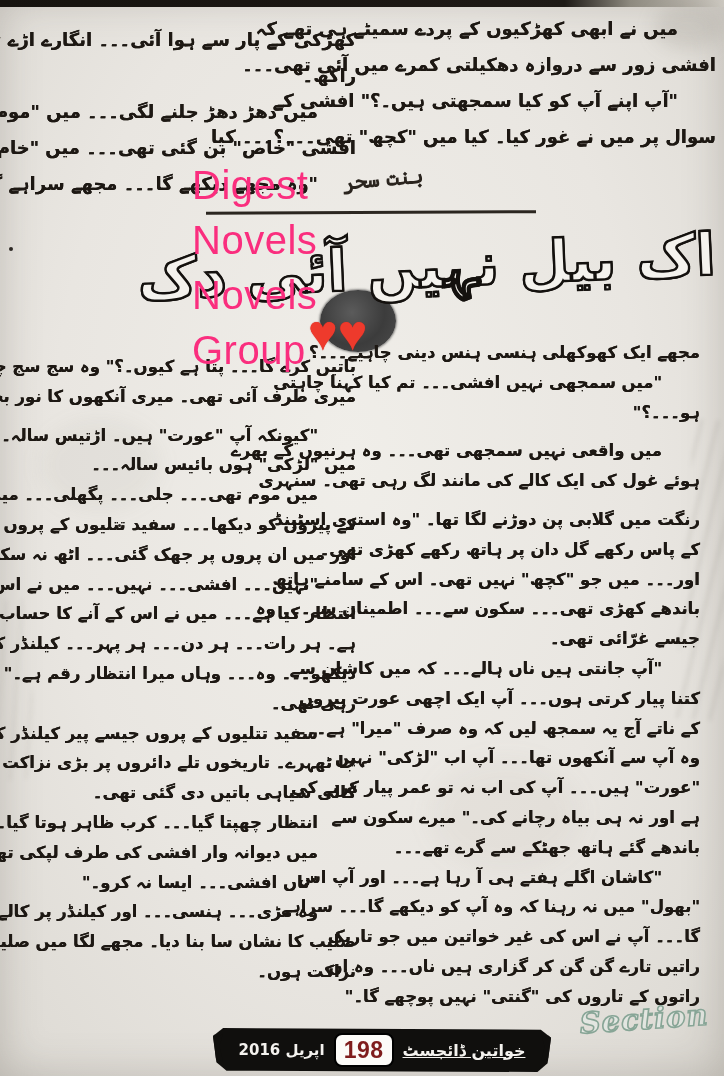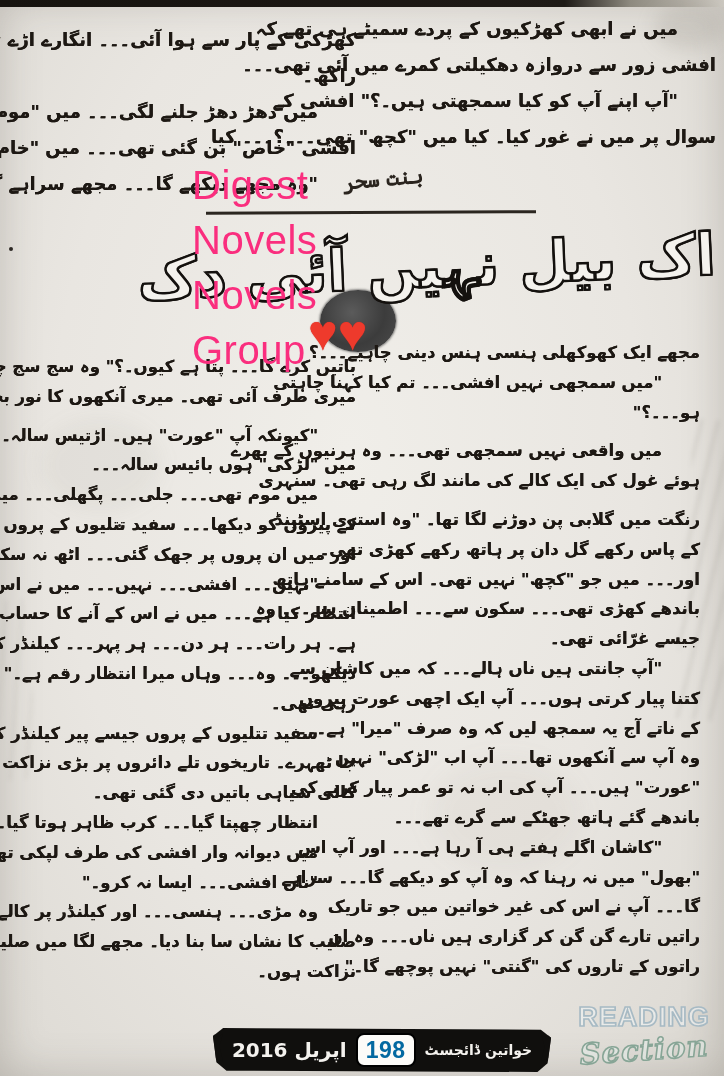--- a/index.html
+++ b/index.html
@@ -103,31 +103,31 @@
     direction:rtl;
     clip-path:polygon(0 18%,3% 0,97% 4%,100% 22%,99% 80%,96% 100%,4% 97%,1% 78%);
   }
   .banner-leaf{
     position:absolute;top:2px;width:26px;height:40px;background:#100f0d;
     clip-path:polygon(50% 0,82% 18%,100% 8%,86% 42%,100% 78%,62% 68%,42% 100%,30% 62%,0 56%,26% 30%);
   }
   .leaf-l{left:-16px;}
   .leaf-r{right:-16px;transform:scaleX(-1);}
   .banner-magazine{
-    color:#f4f2ee;font-size:14px;font-weight:bold;direction:rtl;white-space:nowrap;
+    color:#f4f2ee;font-size:16px;font-weight:bold;direction:rtl;white-space:nowrap;text-decoration:underline;
   }
   .page-number-box{
     background:#fcfbf8;border:2.5px solid #000;border-radius:8px;
     padding:0 8px;height:30px;display:flex;align-items:center;
   }
   .page-number{
-    font-size:23px;font-weight:bold;color:#0369a1;letter-spacing:.5px;
+    font-size:23px;font-weight:bold;color:#7f1d1d;letter-spacing:.5px;
     font-family:"Liberation Sans", sans-serif;
   }
-  .banner-issue{color:#f4f2ee;font-size:20px;font-weight:bold;direction:rtl;white-space:nowrap;}
+  .banner-issue{color:#f4f2ee;font-size:15px;font-weight:bold;direction:rtl;white-space:nowrap;}
 
   
   .reading-wm{position:absolute;right:0;top:1002px;width:160px;text-align:center;z-index:5;}
   .reading-line1{
     font-family:"Liberation Sans", sans-serif;
     font-size:27px;font-weight:800;letter-spacing:1px;
     color:rgba(240,244,246,.55);
     -webkit-text-stroke:1.7px #a7bac4;
   }
   .reading-line2{
@@ -190,20 +190,21 @@
       <div class="line gap">رنگت میں گلابی پن دوڑنے لگا تھا۔ "وہ استری اسٹینڈ</div>
       <div class="line">کے پاس رکھے گل دان پر ہاتھ رکھے کھڑی تھی۔</div>
       <div class="line">اور۔۔۔ میں جو "کچھ" نہیں تھی۔ اس کے سامنے ہاتھ</div>
       <div class="line">باندھے کھڑی تھی۔۔۔ سکون سے۔۔۔ اطمینان سے۔۔۔ وہ</div>
       <div class="line">جیسے غرّائی تھی۔</div>
       <div class="line indent">"آپ جانتی ہیں ناں ہالے۔۔۔ کہ میں کاشان سے</div>
       <div class="line">کتنا پیار کرتی ہوں۔۔۔ آپ ایک اچھی عورت پیروں</div>
       <div class="line">کے ناتے آج یہ سمجھ لیں کہ وہ صرف "میرا" ہے۔۔۔</div>
       <div class="line">وہ آپ سے آنکھوں تھا۔۔۔ آپ اب "لڑکی" نہیں</div>
       <div class="line">"عورت" ہیں۔۔۔ آپ کی اب نہ تو عمر پیار کرنے کی</div>
+      <div class="line">ہے اور نہ ہی بیاہ رچانے کی۔" میرے سکون سے</div>
       <div class="line">باندھے گئے ہاتھ جھٹکے سے گرے تھے۔۔۔</div>
       <div class="line indent">"کاشان اگلے ہفتے ہی آ رہا ہے۔۔۔ اور آپ اس</div>
       <div class="line">"بھول" میں نہ رہنا کہ وہ آپ کو دیکھے گا۔۔۔ سراہے</div>
       <div class="line">گا۔۔۔ آپ نے اس کی غیر خواتین میں جو تاریک</div>
       <div class="line">راتیں تارے گن گن کر گزاری ہیں ناں۔۔۔ وہ ان</div>
       <div class="line">راتوں کے تاروں کی "گنتی" نہیں پوچھے گا۔"</div>
     </div>
   <div class="col" id="col-left-main">
       <div class="line">باتیں کرے گا۔۔۔ پتا ہے کیوں۔؟" وہ سج سج چلتی</div>
       <div class="line">میری طرف آئی تھی۔ میری آنکھوں کا نور بجھنے لگا</div>
@@ -232,17 +233,16 @@
     <span class="banner-magazine">خواتین ڈائجسٹ</span>
     <span class="page-number-box">
       <span class="page-number">198</span>
     </span>
     <span class="banner-issue">اپریل 2016</span>
     <span class="banner-leaf leaf-l"></span>
     <span class="banner-leaf leaf-r"></span>
   </div>
 
   <div class="reading-wm">
-    <div class="reading-line1">READING</div>
     <div class="reading-line2">Section</div>
   </div>
 
 </div>
 
 </body></html>

